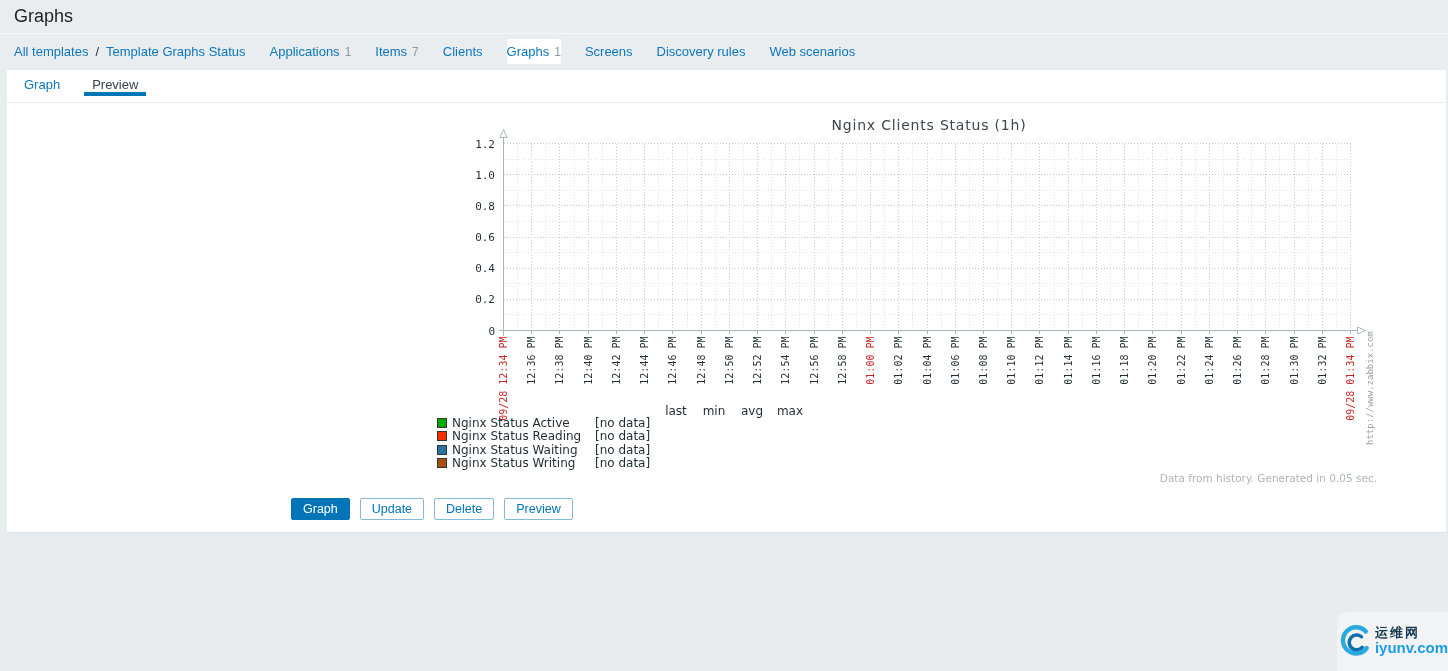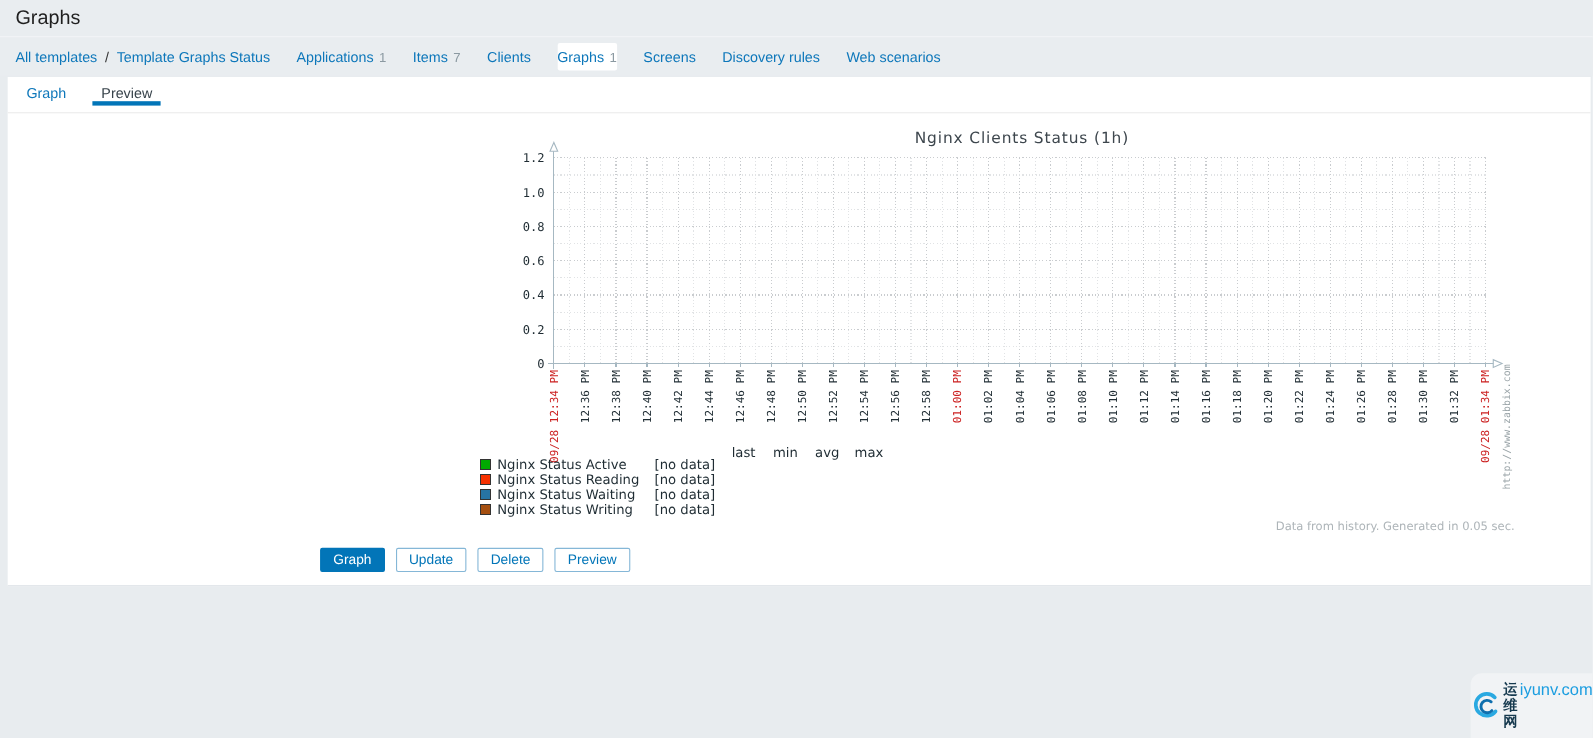--- a/index.html
+++ b/index.html
@@ -60,23 +60,23 @@
     font-family:"Liberation Sans", sans-serif;
   }
   .btn.primary { background:#0275b8; border:1px solid #0275b8; color:#ffffff; }
   .btn.secondary { background:#ffffff; border:1px solid #85b7d7; color:#0275b8; }
   
   .site-logo {
     position:absolute; left:1337px; top:612px; width:111px; height:59px;
     background:#f1f3f5; border-radius:10px 0 0 0;
     display:flex; align-items:center; justify-content:center; gap:3px;
   }
-  .logo-text { display:flex; flex-direction:row; line-height:1.1; }
+  .logo-text { display:flex; flex-direction:column; line-height:1.1; }
   .logo-cn { font-size:13px; font-weight:bold; color:#16394e; letter-spacing:2px; }
-  .logo-domain { font-size:15px; font-weight:normal; color:#1b9de0; }
+  .logo-domain { font-size:15px; font-weight:bold; color:#1b9de0; }
 </style>
 </head>
 <body>
 
 <div class="topbar">
   <span class="page-title">Graphs</span>
 </div>
 
 <div class="navbar">
   <a>All templates</a>

